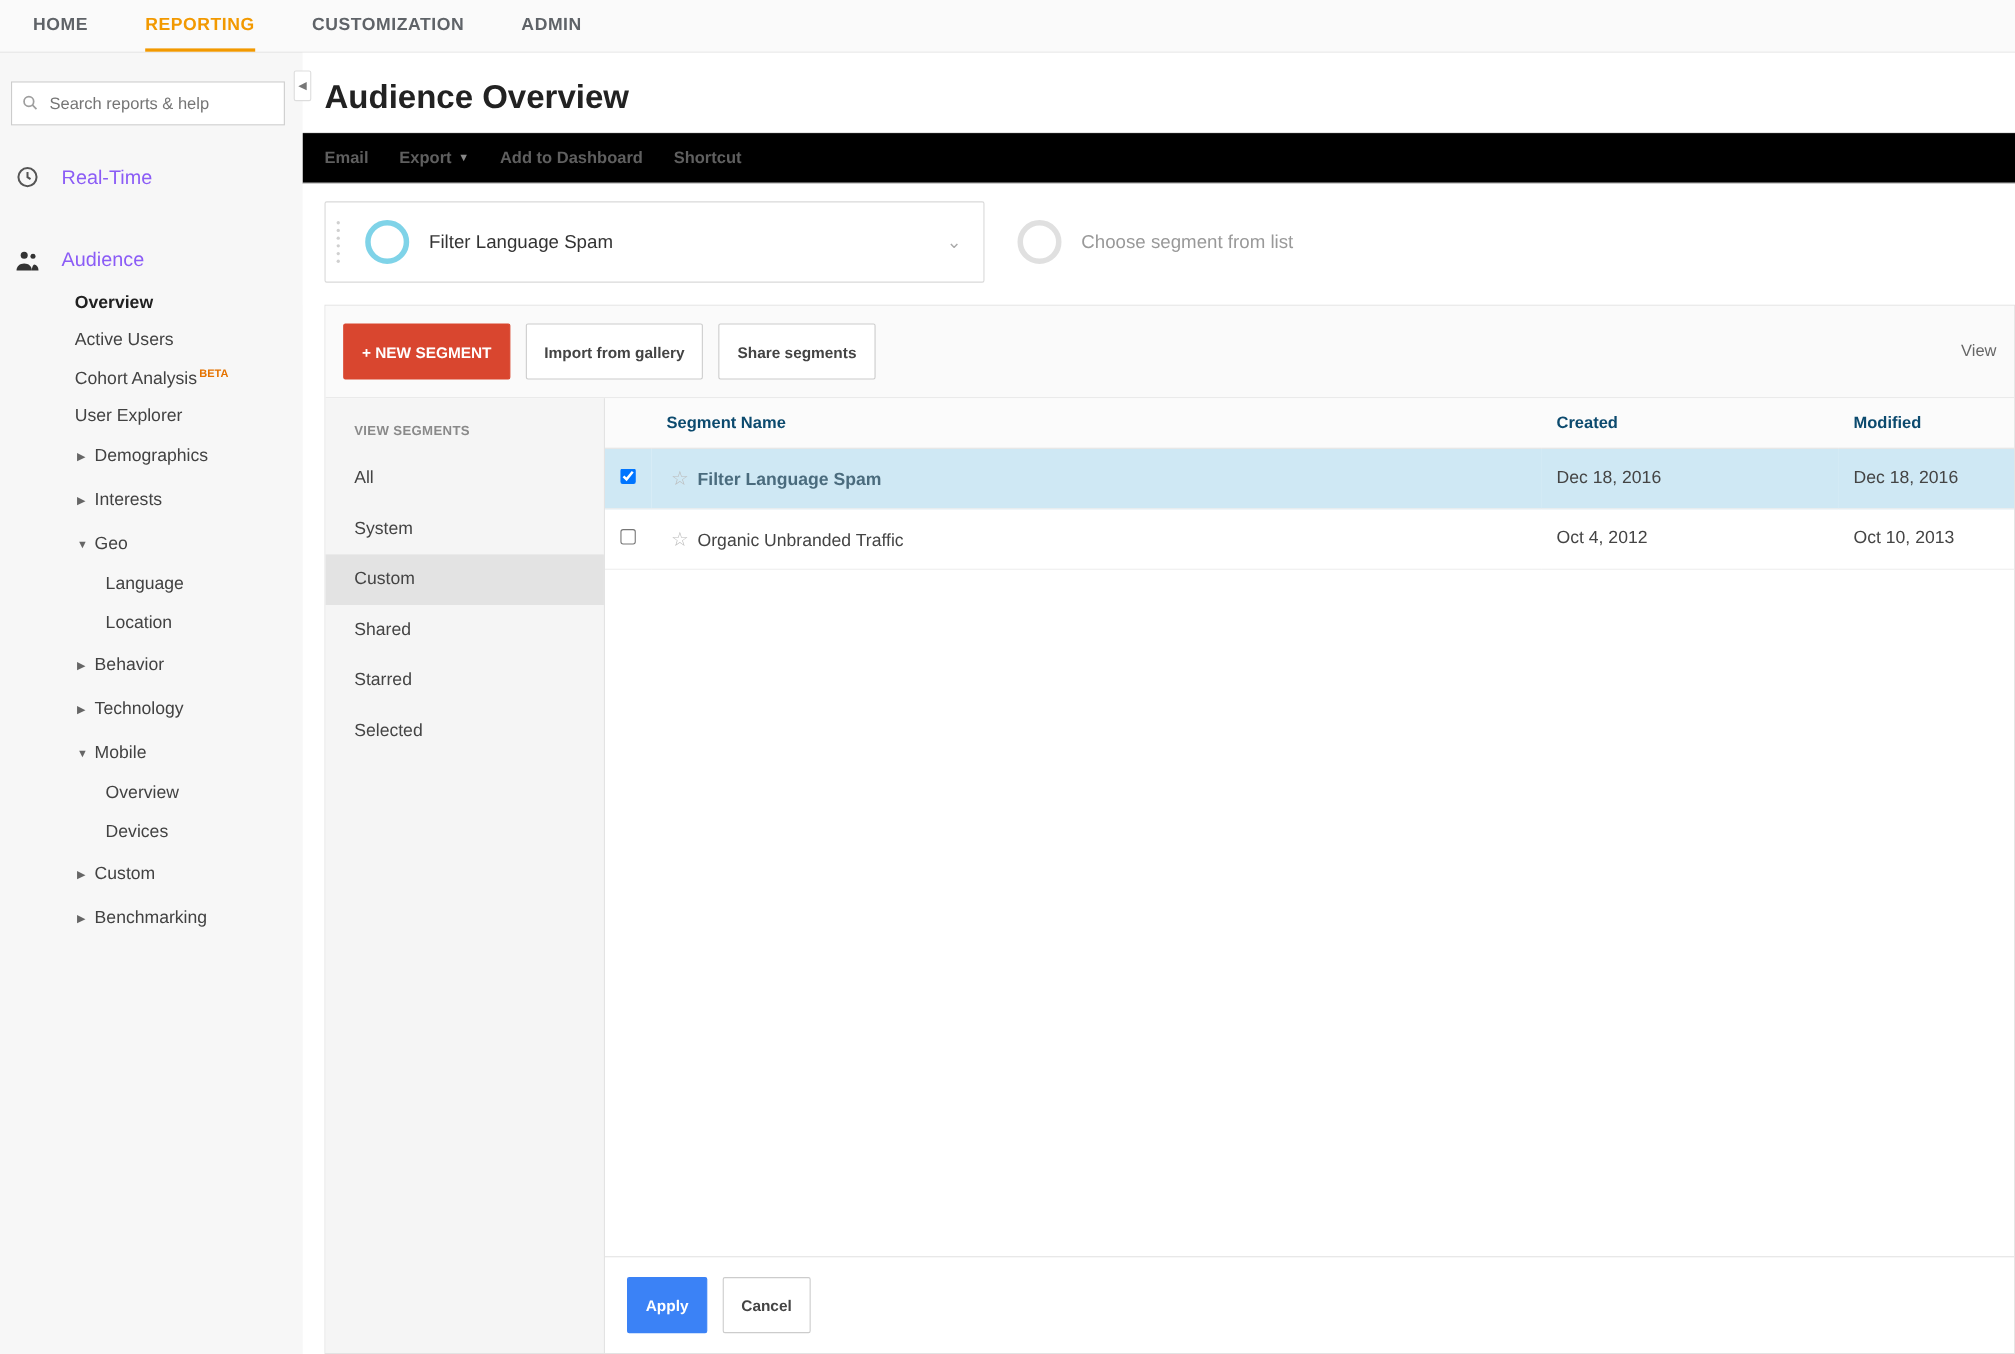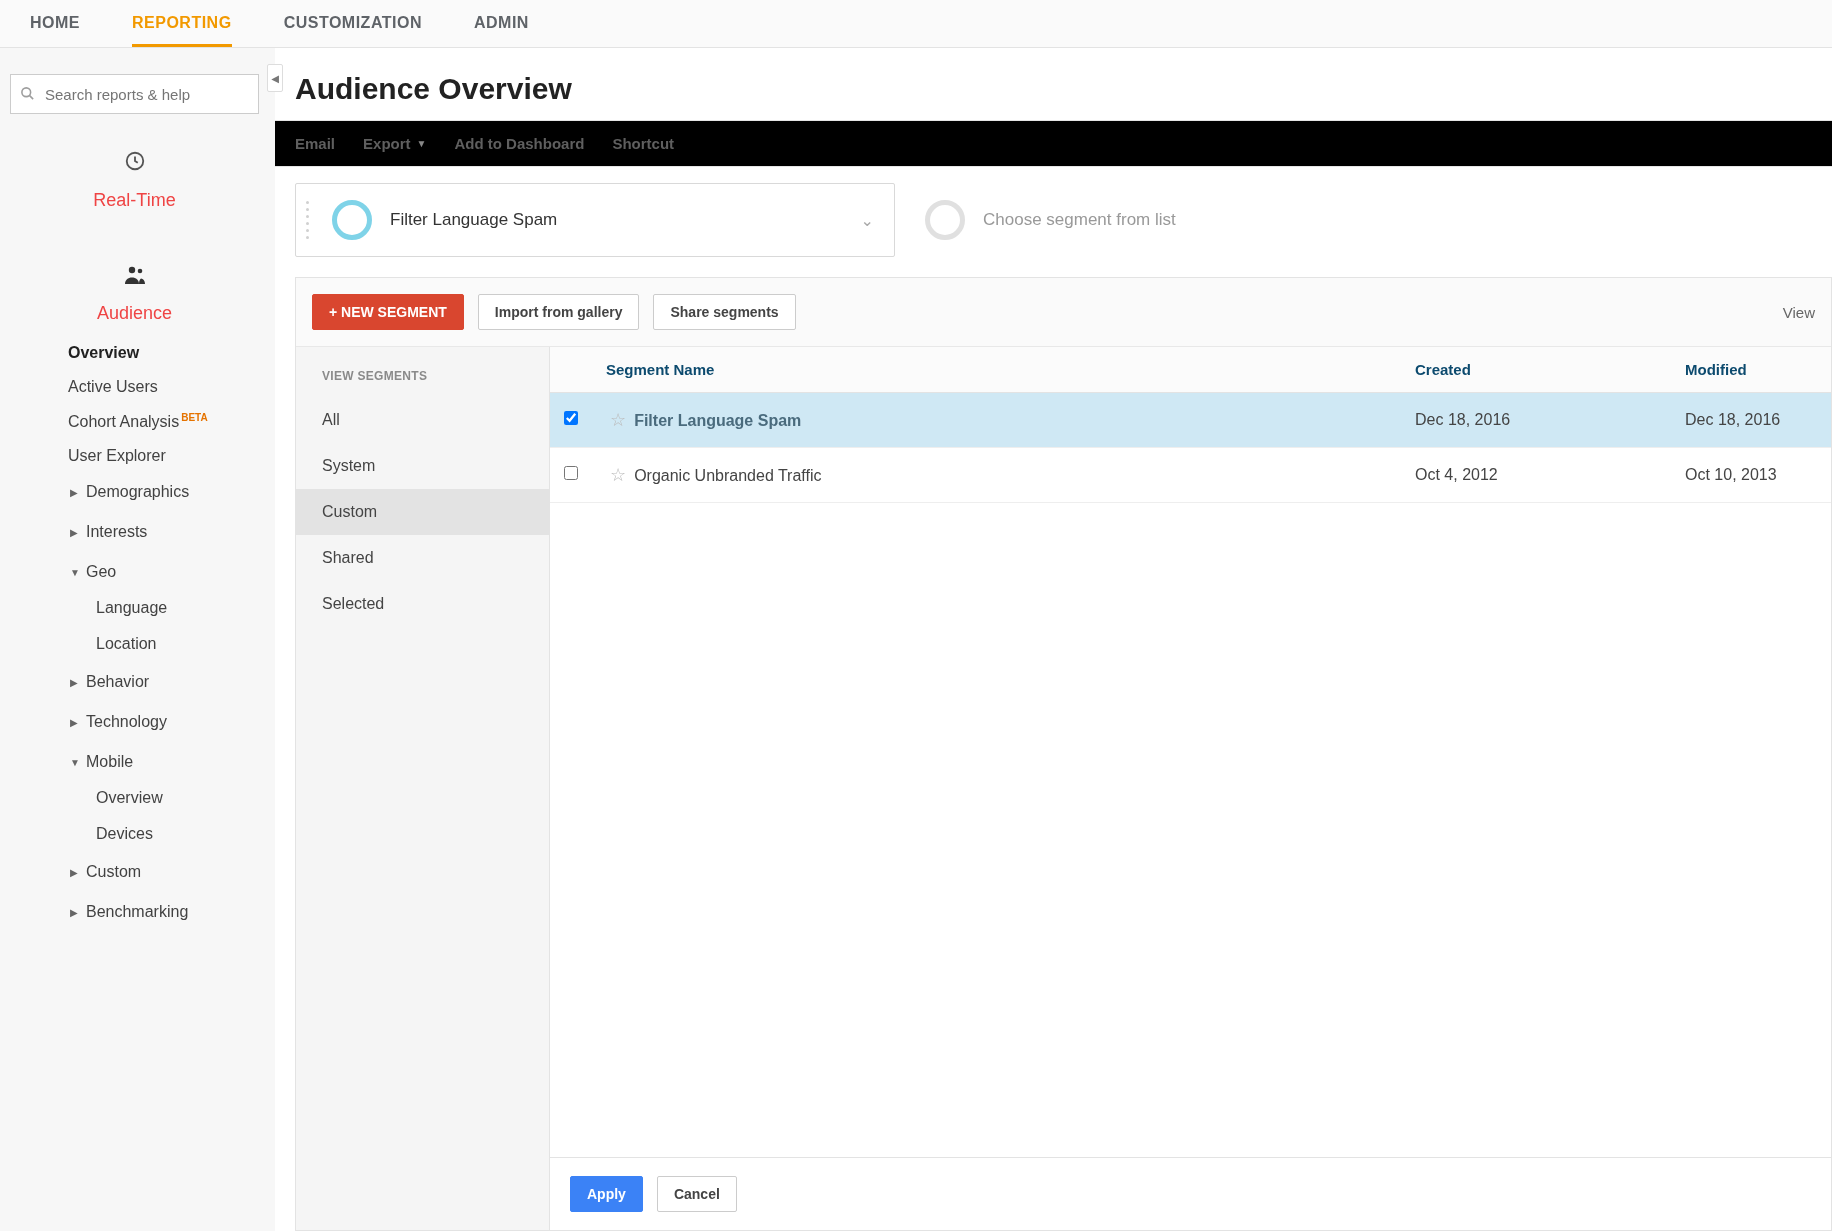--- a/index.html
+++ b/index.html
@@ -84,24 +84,23 @@
     margin-top:12px;
     color:#9e9e9e;
     font-size:15px;
   }
 
   .nav-group-item {
     display:flex;
     align-items:center;
     gap:18px;
     padding:10px 8px;
-    color:#ef4444;
+    color:#8b5cf6;
     font-size:18px;
     cursor:pointer;
-    flex-direction:column;
   }
   .nav-group-item.bold { font-weight:400; }
   .nav-icon { width:26px; display:flex; justify-content:center; color:#555; }
 
   .nav-sub {
     margin-left: 64px;
     display:flex;
     flex-direction:column;
     gap:16px;
     margin-top:10px;
@@ -203,21 +202,21 @@
     flex:1;
   }
   .segments-actions {
     display:flex;
     align-items:center;
     gap:14px;
     padding:16px 16px;
     border-bottom:1px solid #e8e8e8;
     background:#fafafa;
   }
-  .btn { display:inline-flex; align-items:center; justify-content:center; height:36px; padding:12px 16px; font-size:14px; font-weight:700; border:1px solid #ccc; background:#fff; color:#444; cursor:pointer; border-radius:2px;}
+  .btn { display:inline-flex; align-items:center; justify-content:center; height:51px; padding:12px 16px; font-size:14px; font-weight:700; border:1px solid #ccc; background:#fff; color:#444; cursor:pointer; border-radius:2px;}
   .btn.red { background:#d9462f; border-color:#d9462f; color:#fff; }
   .btn.blue { background:#3b82f6; border-color:#3b82f6; color:#ffffff; }
   .segments-actions .view-label { margin-left:auto; color:#666; font-size:15px; }
 
   .segments-body {
     display:flex;
     flex:1;
     min-height:0;
   }
   .segments-side {
@@ -424,20 +423,21 @@
         <span class="view-label">View</span>
       </div>
 
       <div class="segments-body">
         <div class="segments-side">
           <h4>VIEW SEGMENTS</h4>
           <a>All</a>
           <a>System</a>
           <a class="active">Custom</a>
           <a>Shared</a>
+          <a>Starred</a>
           <a>Selected</a>
         </div>
 
         <div class="segments-table">
           <table>
             <thead>
               <tr>
                 <th style="width:40px"></th>
                 <th>Segment Name</th>
                 <th style="width:270px">Created</th>

